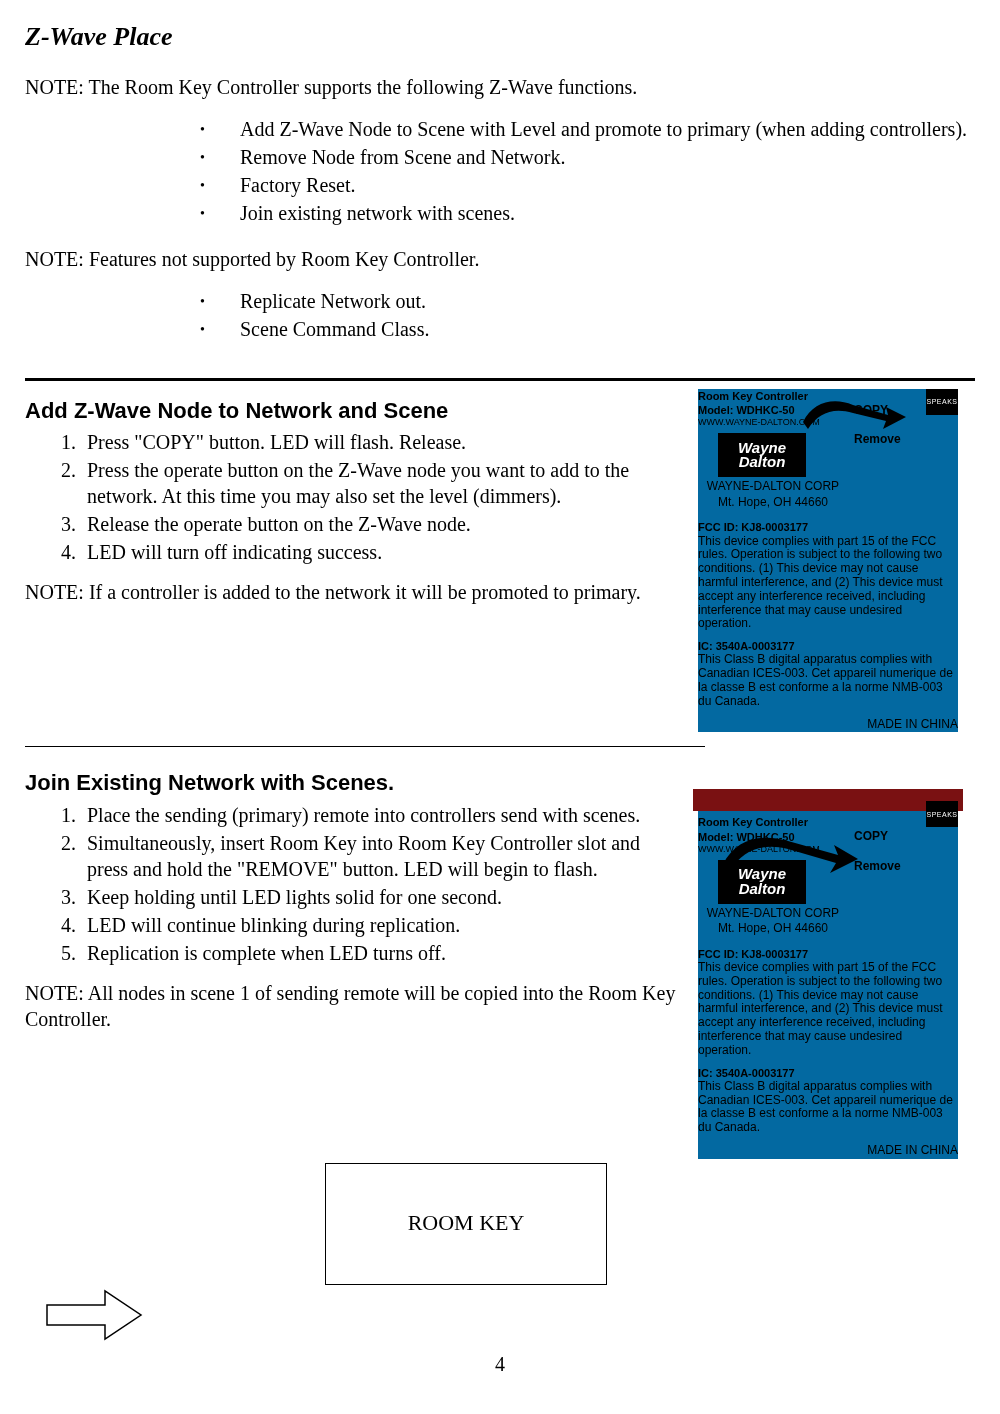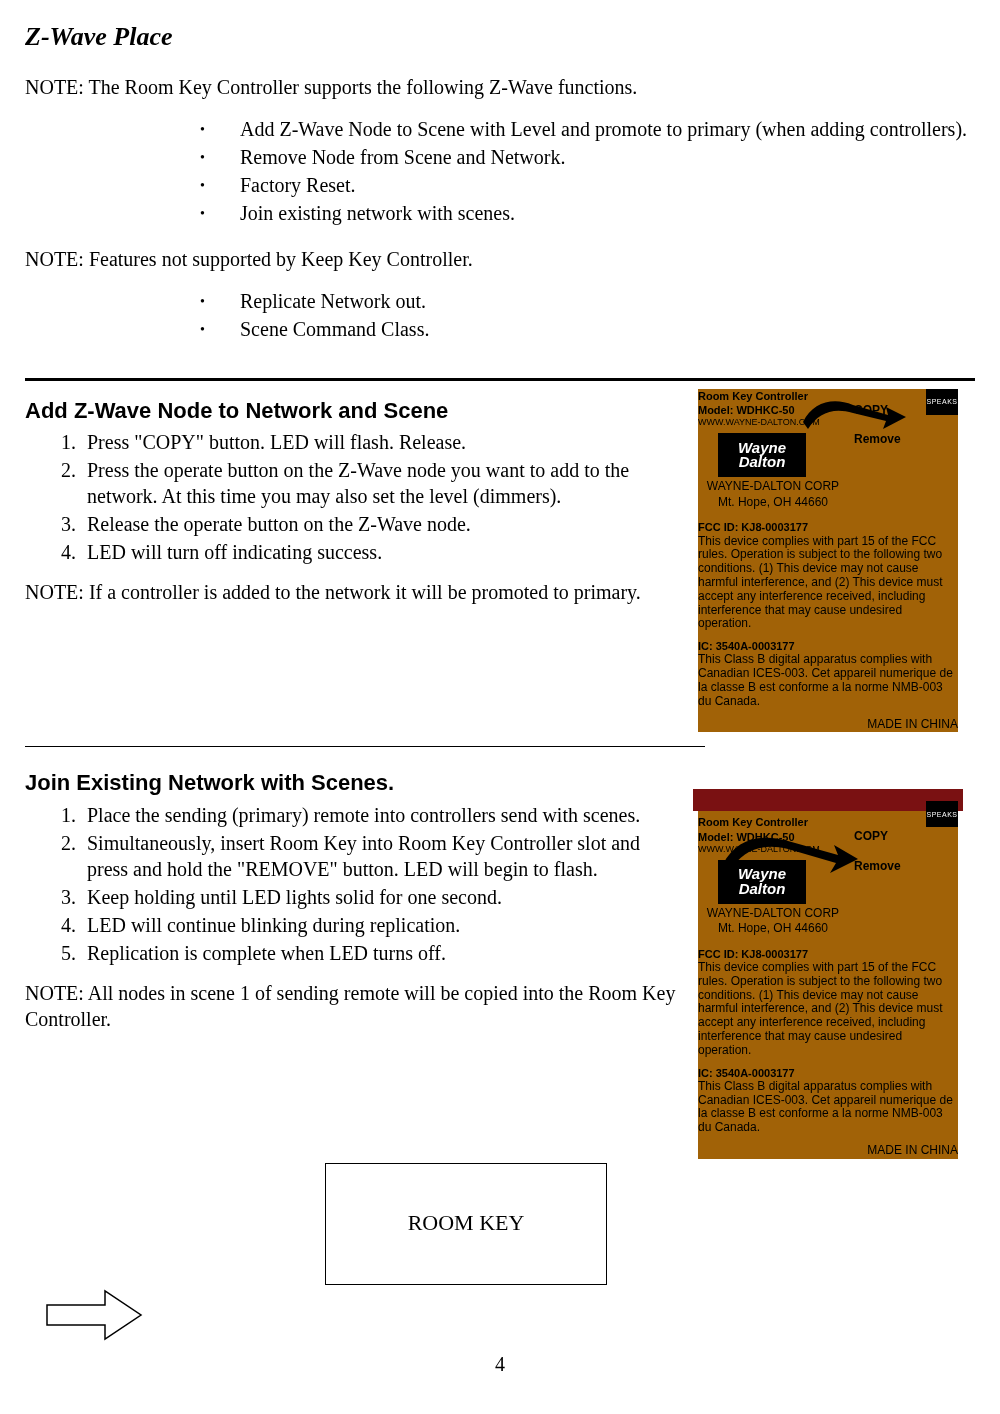--- a/index.html
+++ b/index.html
@@ -20,21 +20,21 @@
   .thin-hr  { border: 0; border-top: 1px solid #000; margin: 14px 0; width:680px; }
   .section-heading { font-family: Arial, Helvetica, sans-serif; font-size:22px; font-weight:bold; margin: 8px 0 4px 0; }
   .two-col { display:flex; gap:20px; align-items:flex-start; }
   .left-col { width:660px; }
   .right-col { width:280px; font-family: Arial, Helvetica, sans-serif; font-size:10px; position:relative; }
   ol.numbered { margin: 0 0 14px 56px; padding:0; }
   ol.numbered li { margin:2px 0; padding-left:6px; }
   .page-num { text-align:center; margin-top:6px; font-size:20px; }
   .roomkey-box { border:1.5px solid #000; width:280px; height:120px; margin: 4px auto 0 300px; display:flex; align-items:center; justify-content:center; font-size:22px; }
   
-  .label-panel { border:0; width:260px; position:relative; background:#a16207; }
+  .label-panel { border:0; width:260px; position:relative; background:#0369a1; }
   .corner-badge { position:absolute; top:0; right:0; width:32px; height:26px; background:#000; color:#fff; font-size:7px; display:flex; align-items:center; justify-content:center; letter-spacing:0.5px;}
   .panel-top { display:flex; gap:6px; margin-bottom:10px;}
   .panel-left { width:150px;}
   .hdr-line { font-weight:bold; font-size:11px; }
   .url-line { font-size:9px; }
   .logo-box { border:2px solid #000; background:#000; color:#fff; width:84px; height:40px; margin:4px 0 2px 20px; display:flex; flex-direction:column; align-items:center; justify-content:center; font-weight:bold; font-style:italic; font-size:15px; line-height:0.95; border-radius:0;}
   .small-addr { font-size:12px; text-align:center; }
   .btn-col { width:90px; font-size:12px; font-weight:bold; }
   .btn-col div { margin: 14px 0;}
   .fcc-hdr { font-weight:bold; font-size:11px; margin-top:8px;}
@@ -49,21 +49,21 @@
 
 <div class="note">NOTE: The Room Key Controller supports the following Z-Wave functions.</div>
 
 <ul class="bullets">
   <li>Add Z-Wave Node to Scene with Level and promote to primary (when adding controllers).</li>
   <li>Remove Node from Scene and Network.</li>
   <li>Factory Reset.</li>
   <li>Join existing network with scenes.</li>
 </ul>
 
-<div class="note">NOTE:  Features not supported by Keep Key Controller.</div>
+<div class="note">NOTE:  Features not supported by Room Key Controller.</div>
 
 <ul class="bullets">
   <li>Replicate Network out.</li>
   <li>Scene Command Class.</li>
 </ul>
 
 <hr class="thick-hr">
 
 <div class="two-col">
   <div class="left-col">

